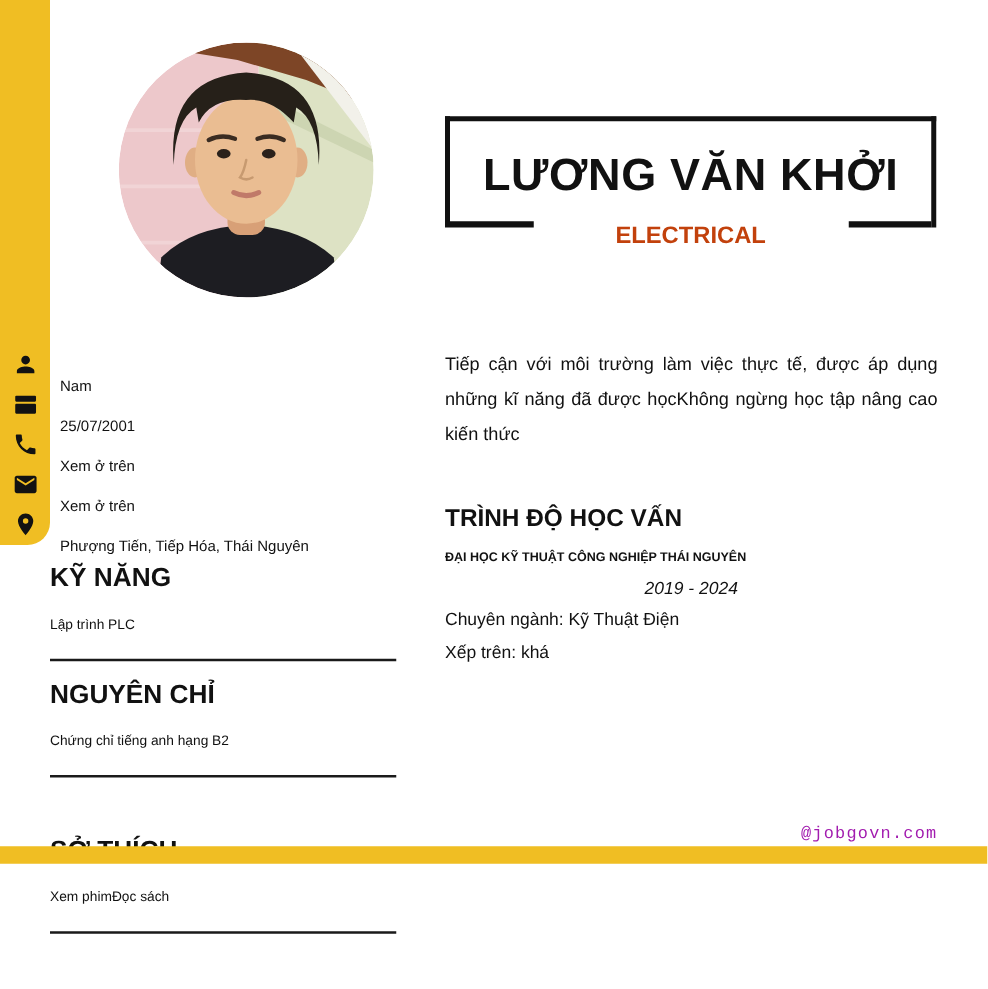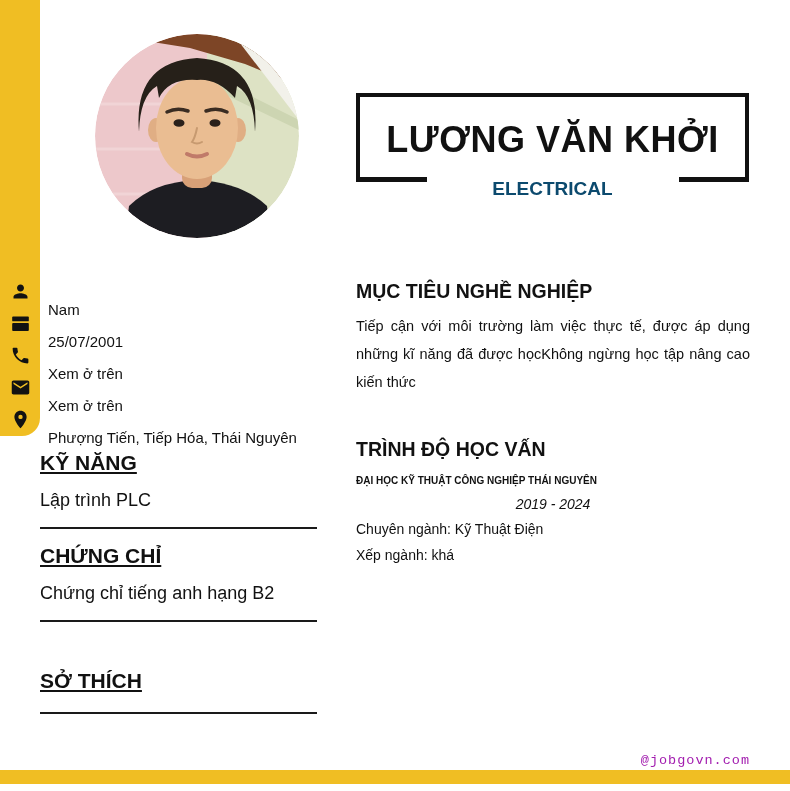--- a/index.html
+++ b/index.html
@@ -3,21 +3,21 @@
 <meta charset="utf-8">
 <style>
   * { margin: 0; padding: 0; box-sizing: border-box; }
   html, body { width: 790px; height: 791px; }
   body {
     font-family: "Liberation Sans", "DejaVu Sans", sans-serif;
     background: #ffffff;
     color: #111111;
     overflow: hidden;
   }
-  #canvas { position: relative; width: 790px; height: 784px; background: #ffffff; border-radius: 18px; }
+  #canvas { position: relative; width: 790px; height: 691px; background: #ffffff; border-radius: 18px; }
 
   
   .accent-stripe {
     position: absolute; left: 0; top: 0;
     width: 40px; height: 436px;
     background: #F0BE23;
     border-bottom-right-radius: 18px;
   }
 
   
@@ -41,37 +41,37 @@
   }
   .name-box .bseg.left  { left: 0;  width: 67px; }
   .name-box .bseg.right { right: 0; width: 66px; }
   .name-title {
     font-size: 36px; font-weight: 700; letter-spacing: 0.5px;
     white-space: nowrap; color: #111;
   }
   .subtitle {
     position: absolute; left: 356px; top: 172px; width: 393px;
     text-align: center; font-weight: 700; font-size: 19px;
-    line-height: 34px; color: #0c4a6e;
+    line-height: 34px; color: #c2410c;
   }
 
   
   .contact { position: absolute; left: 0; top: 275px; width: 356px; }
   .contact-row { display: flex; align-items: center; height: 32px; }
   .contact-row .icon-cell {
     width: 40px; display: flex; align-items: center; justify-content: center;
     flex: 0 0 40px;
   }
   .contact-row .icon-cell svg { width: 21px; height: 21px; fill: #121212; }
-  .contact-row .val { margin-left: 8px; font-size: 15px; white-space: nowrap; margin-top: 36px; }
+  .contact-row .val { margin-left: 8px; font-size: 12px; white-space: nowrap; margin-top: 36px; }
 
   
   .lsection { position: absolute; left: 40px; width: 277px; }
-  .lsection h2 { font-size: 21px; font-weight: 700; line-height: 26px; text-decoration: underline; }
-  .lsection p  { font-size: 18px; margin-top: 15px; line-height: 18px; }
+  .lsection h2 { font-size: 21px; font-weight: 700; line-height: 26px; }
+  .lsection p  { font-size: 11px; margin-top: 15px; line-height: 18px; }
   .lsection .divider {
     margin-top: 18px; border: none; border-top: 2px solid #1a1a1a; height: 0;
   }
   #lsection-0 { top: 450px; }
   #lsection-1 { top: 543px; }
   #lsection-2 { top: 628px; margin-top: 40px; }
 
   
   .right-col { position: absolute; left: 356px; top: 278px; width: 394px; }
   .right-col h2 { font-size: 19.5px; font-weight: 700; line-height: 26px; margin-bottom: 8px; }
@@ -188,36 +188,36 @@
       <span class="val">Phượng Tiến, Tiếp Hóa, Thái Nguyên</span>
     </div>
   </div>
 
   <div class="lsection" id="lsection-0">
     <h2>KỸ NĂNG</h2>
     <p>Lập trình PLC</p>
     <hr class="divider">
   </div>
   <div class="lsection" id="lsection-1">
-    <h2>CHỨNG CHỈ</h2>
+    <h2>NGUYÊN CHỈ</h2>
     <p>Chứng chỉ tiếng anh hạng B2</p>
     <hr class="divider">
   </div>
   <div class="lsection" id="lsection-2">
     <h2>SỞ THÍCH</h2>
+    <p>Xem phimĐọc sách</p>
     <hr class="divider">
   </div>
 
   <div class="right-col">
-    <h2>MỤC TIÊU NGHỀ NGHIỆP</h2>
     <p class="objective-text">Tiếp cận với môi trường làm việc thực tế, được áp dụng những kĩ năng đã được họcKhông ngừng học tập nâng cao kiến thức</p>
 
     <h2 class="edu-title">TRÌNH ĐỘ HỌC VẤN</h2>
     <div class="edu-school">ĐẠI HỌC KỸ THUẬT CÔNG NGHIỆP THÁI NGUYÊN</div>
     <div class="edu-years">2019 - 2024</div>
     <div class="edu-major">Chuyên ngành: Kỹ Thuật Điện</div>
-    <div class="edu-grade">Xếp ngành: khá</div>
+    <div class="edu-grade">Xếp trên: khá</div>
   </div>
 
   <div class="watermark">@jobgovn.com</div>
   <div class="bottom-bar"></div>
 
 </div>
 
 </body></html>

